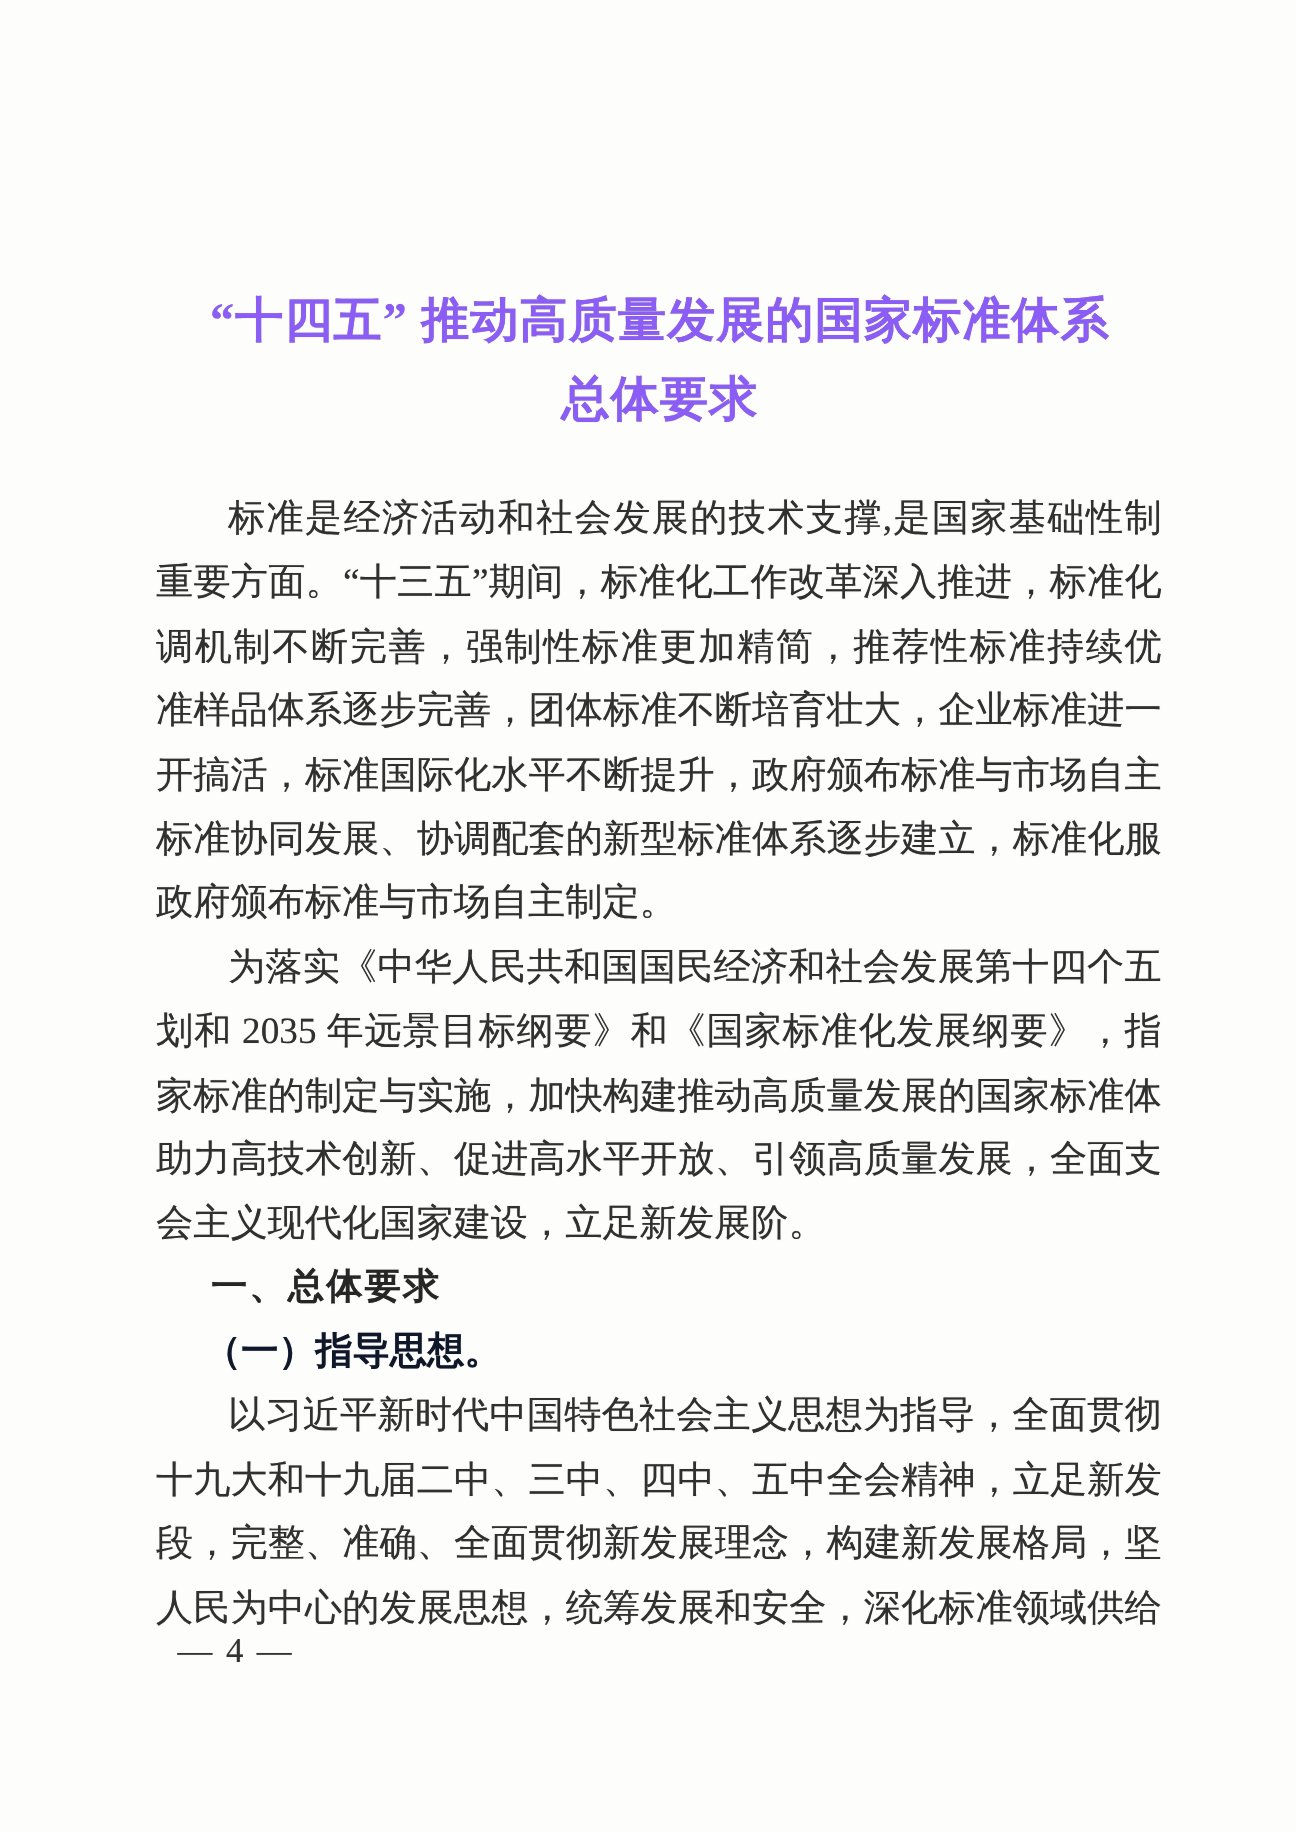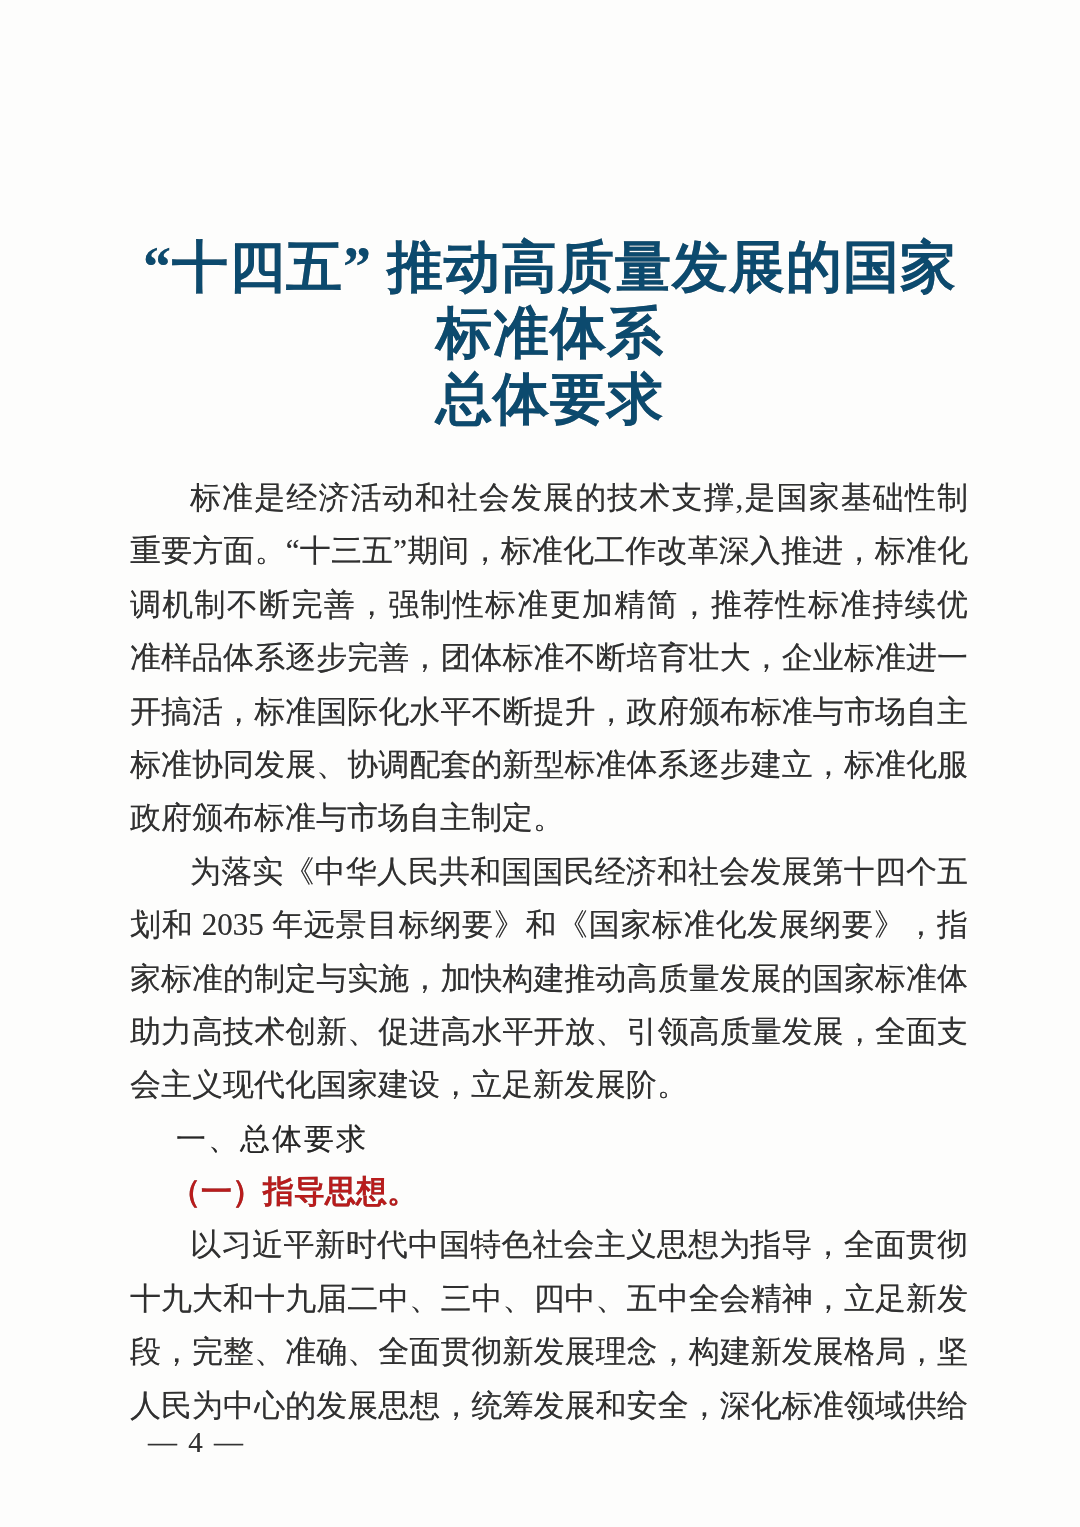--- a/index.html
+++ b/index.html
@@ -17,23 +17,23 @@
     font-family: "Liberation Serif", "DejaVu Serif", serif;
     overflow: hidden;
     text-shadow: 0 0 0.6px rgba(50,50,50,0.55);
   }
   .title-block {
     padding-top: 234px;
     margin-left: 130px;
     margin-right: 110px;
     text-align: center;
     font-weight: bold;
-    font-size: 56px;
+    font-size: 40px;
     line-height: 66px;
-    color: #0c4a6e;
+    color: #8b5cf6;
     letter-spacing: 1px;
   }
   .body-block {
     margin: 39px 112px 0 130px;
     font-size: 31px;
     line-height: 53.4px;
     color: #303030;
   }
   .ln {
     height: 53.4px;
@@ -43,32 +43,32 @@
   }
   .ln.indent { text-indent: 60px; }
   .ln.end {
     text-align: left;
     text-align-last: left;
   }
   .ln.h1 {
     text-align: left;
     text-align-last: left;
     text-indent: 46px;
-    font-weight: normal;
+    font-weight: bold;
     font-family: "Liberation Sans", "DejaVu Sans", sans-serif;
     font-size: 30px;
     letter-spacing: 2px;
     color: #262626;
   }
   .ln.h2 {
     text-align: left;
     text-align-last: left;
     text-indent: 40px;
     font-weight: bold;
-    color: #b91c1c;
+    color: #0f172a;
   }
   .footer {
     margin-top: -10px;
     margin-left: 148px;
     font-size: 29px;
     line-height: 40px;
     color: #333;
     letter-spacing: 2px;
   }
 </style>

